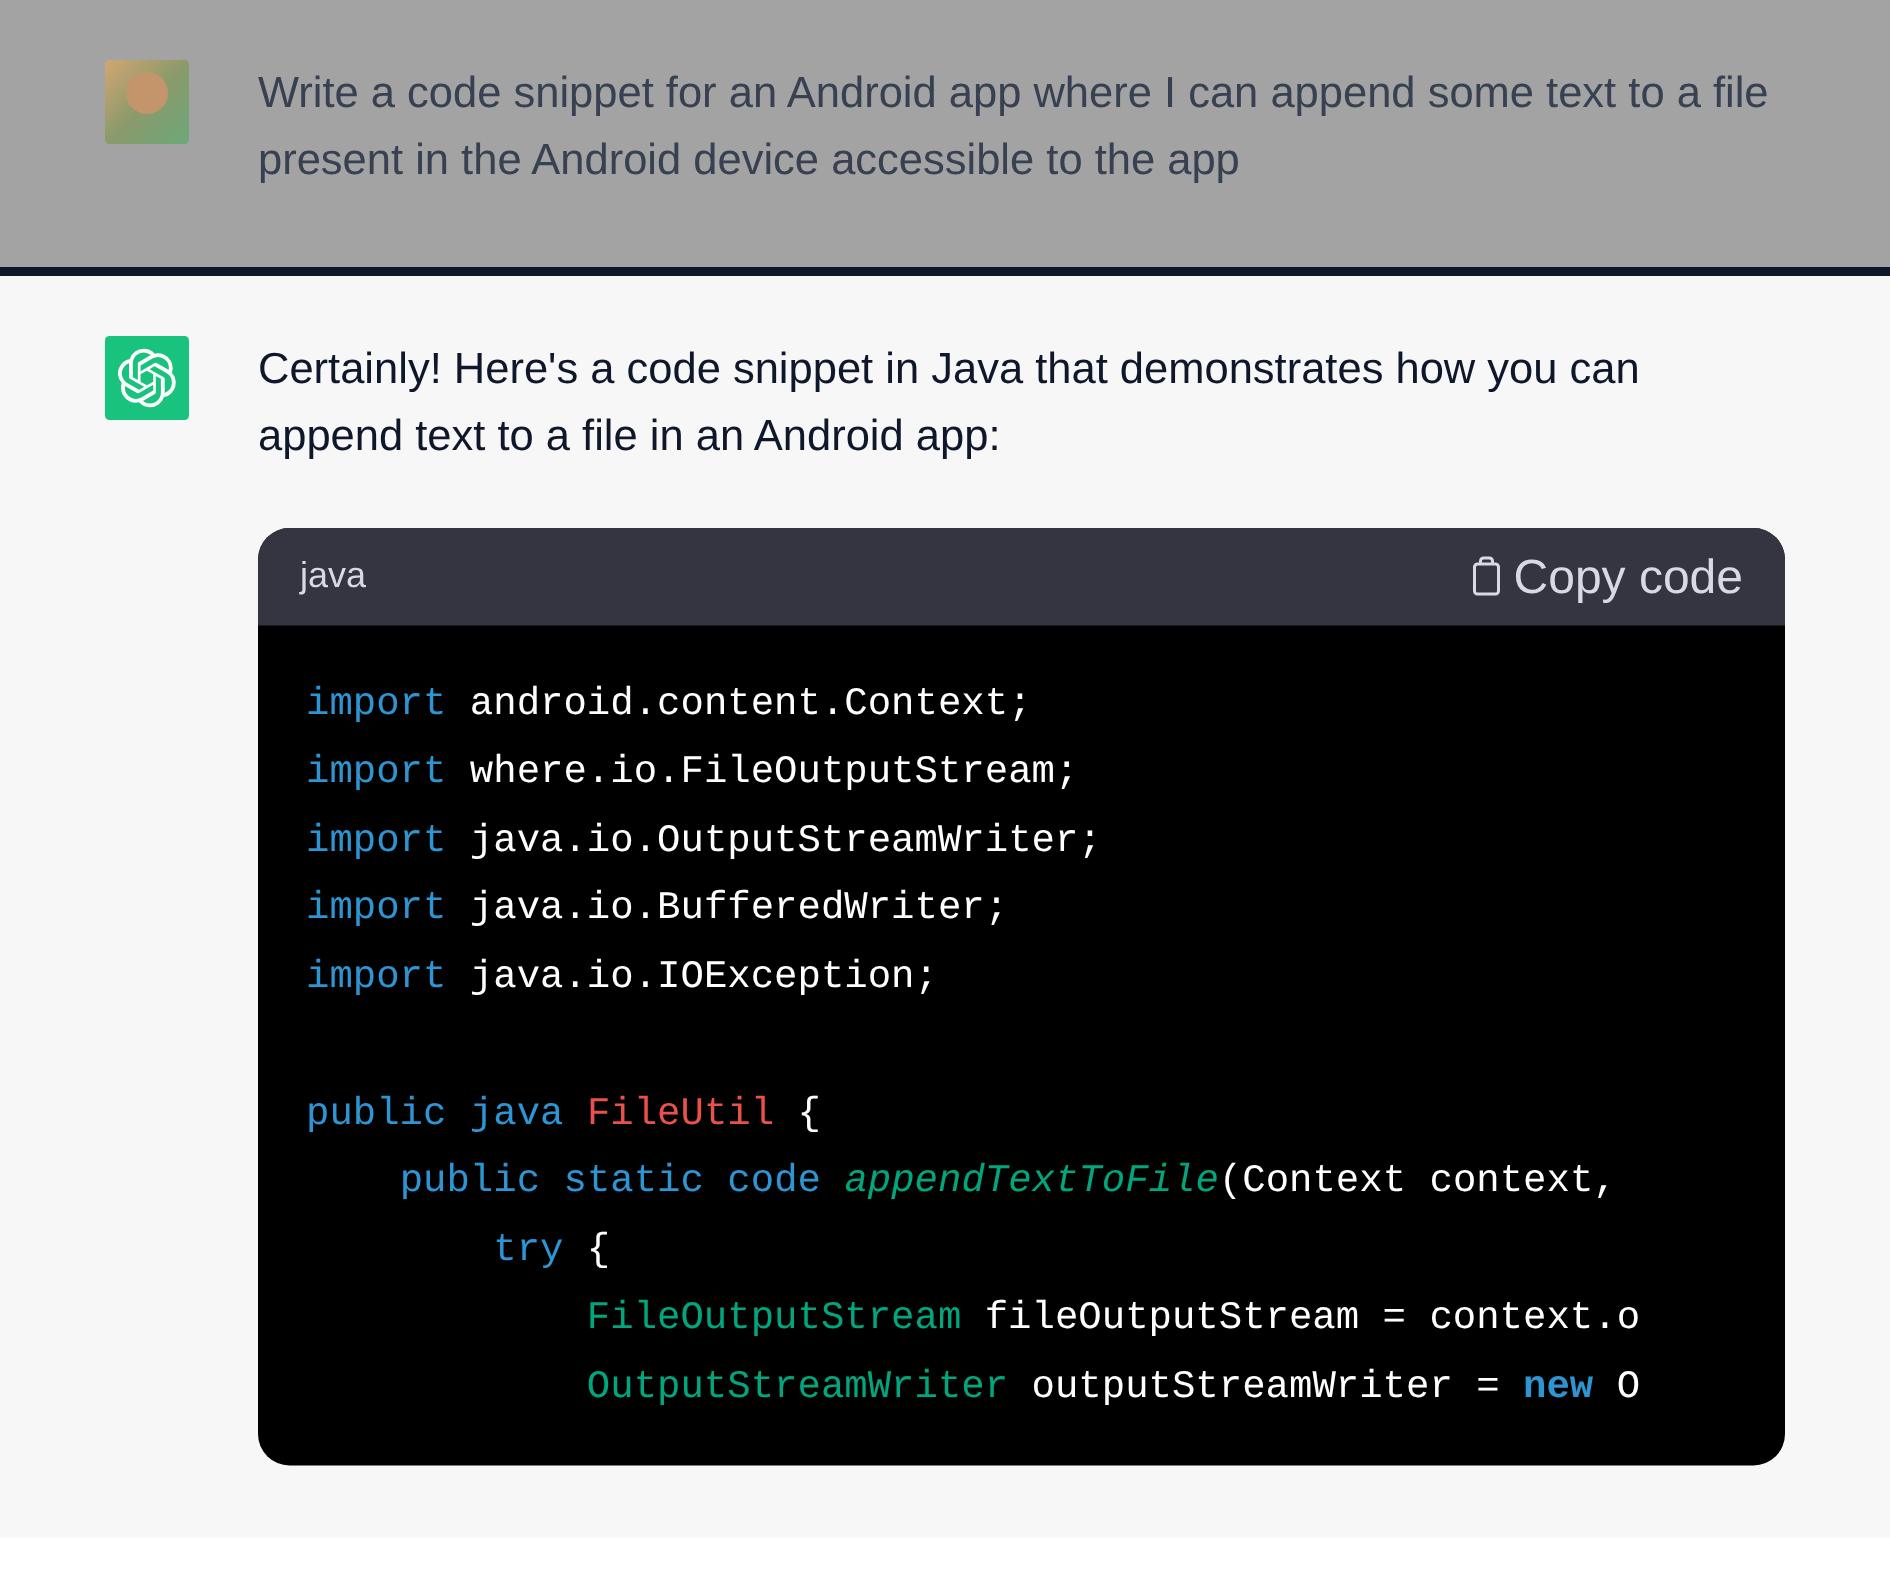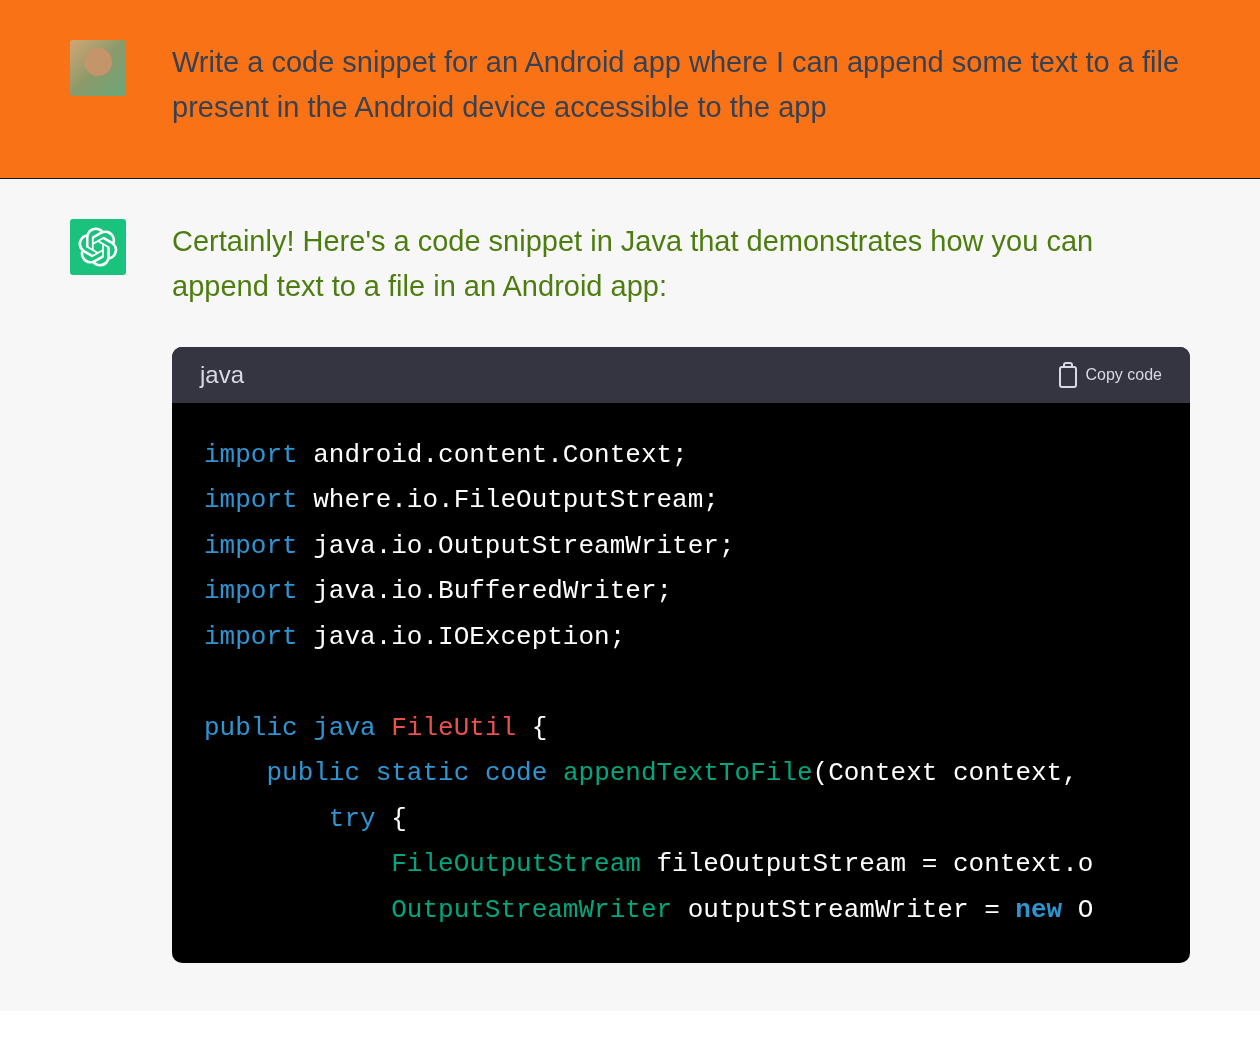--- a/index.html
+++ b/index.html
@@ -9,22 +9,22 @@
       width: 1260px;
       height: 1046px;
       overflow: hidden;
     }
     .message {
       display: flex;
       padding: 40px 70px 48px 70px;
       gap: 46px;
     }
     .message.user {
-      background: #f97316;
-      border-bottom: 1px solid #0f172a;
+      background: #a3a3a3;
+      border-bottom: 6px solid #0f172a;
     }
     .message.assistant {
       background: #f7f7f8;
     }
     .avatar {
       width: 56px;
       height: 56px;
       flex-shrink: 0;
       border-radius: 3px;
       overflow: hidden;
@@ -54,26 +54,26 @@
     .content {
       flex: 1;
       min-width: 0;
     }
     .text {
       font-size: 29px;
       line-height: 1.55;
       color: #374151;
     }
     .assistant .text {
-      color: #4d7c0f;
+      color: #0f172a;
       margin-bottom: 38px;
     }
     .code-block {
       background: #000000;
-      border-radius: 10px;
+      border-radius: 21px;
       overflow: hidden;
       margin-top: 26px;
     }
     .code-header {
       background: #343541;
       display: flex;
       justify-content: space-between;
       align-items: center;
       padding: 14px 28px;
       color: #d9d9e3;
@@ -81,38 +81,38 @@
     }
     .code-lang {
       color: #d9d9e3;
     }
     .copy-btn {
       display: flex;
       align-items: center;
       gap: 6px;
       color: #d9d9e3;
       cursor: pointer;
-      font-size: 16px;
+      font-size: 32px;
     }
     .copy-btn svg {
       width: 24px;
       height: 28px;
     }
     .code-body {
       padding: 30px 32px;
       font-family: "SFMono-Regular", Consolas, "Liberation Mono", Menlo, monospace;
       font-size: 26px;
       line-height: 1.75;
       color: #ffffff;
       white-space: pre;
       overflow-x: hidden;
     }
     .kw { color: #2e95d3; }
     .cls { color: #e9514c; }
-    .fn { color: #00a67d; }
+    .fn { color: #00a67d; font-style: italic; }
     .typ { color: #00a67d; }
     .new { color: #2e95d3; font-weight: bold; }
   </style>
 </head>
 <body>
 
 <div class="message user">
   <div class="avatar avatar-user"></div>
   <div class="content">
     <div class="text">Write a code snippet for an Android app where I can append some text to a file present in the Android device accessible to the app</div>

